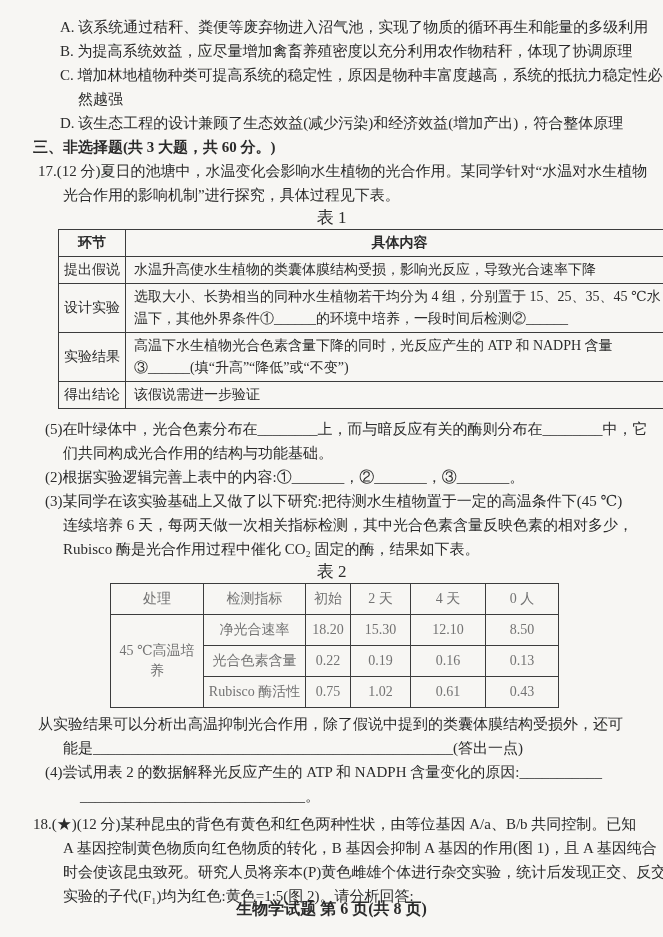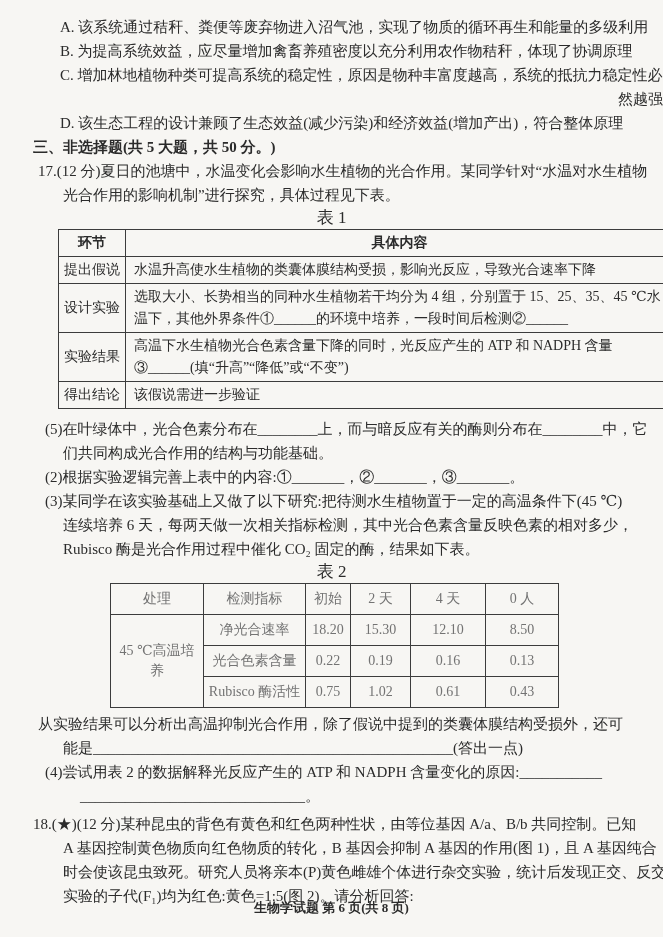--- a/index.html
+++ b/index.html
@@ -18,21 +18,21 @@
     box-sizing:border-box;
   }
   .line{
     font-size:15px;
     line-height:24px;
     height:24px;
     white-space:nowrap;
     color:#2b2b2b;
   }
   .ind-opt{margin-left:60px;}
-  .ind-optwrap{margin-left:78px;text-align:right;}
+  .ind-optwrap{margin-left:78px;}
   .ind-sec{margin-left:33px;font-weight:bold;}
   .ind-q{margin-left:38px;}
   .ind-cont{margin-left:63px;}
   .ind-sub{margin-left:45px;}
   .ind-ana{margin-left:38px;}
   .ind-blank2{margin-left:80px;}
   .caption{
     text-align:center;
     font-size:17px;
     line-height:22px;height:22px;
@@ -65,39 +65,39 @@
     height:30px;
     line-height:20px;
     color:#737373;
   }
   .t2 th{font-weight:normal;}
   .footer{
     position:absolute;
     left:0;top:899px;
     width:663px;
     text-align:center;
-    font-size:13px;
+    font-size:16px;
     font-weight:600;
     color:#2b2b2b;
   }
   .mt8{margin-top:8px;}
   .mt4{margin-top:4px;}
 </style>
 </head>
 <body>
 
 <div class="page">
 
   <div class="line ind-opt">A. 该系统通过秸秆、粪便等废弃物进入沼气池，实现了物质的循环再生和能量的多级利用</div>
   <div class="line ind-opt">B. 为提高系统效益，应尽量增加禽畜养殖密度以充分利用农作物秸秆，体现了协调原理</div>
   <div class="line ind-opt">C. 增加林地植物种类可提高系统的稳定性，原因是物种丰富度越高，系统的抵抗力稳定性必</div>
   <div class="line ind-optwrap">然越强</div>
   <div class="line ind-opt">D. 该生态工程的设计兼顾了生态效益(减少污染)和经济效益(增加产出)，符合整体原理</div>
 
-  <div class="line ind-sec">三、非选择题(共 5 大题，共 50 分。)</div>
+  <div class="line ind-sec">三、非选择题(共 3 大题，共 60 分。)</div>
 
   <div class="line ind-q">17.(12 分)夏日的池塘中，水温变化会影响水生植物的光合作用。某同学针对“水温对水生植物</div>
   <div class="line ind-cont">光合作用的影响机制”进行探究，具体过程见下表。</div>
 
   <div class="caption">表 1</div>
 
   <table class="t1">
     <colgroup>
         <col style="width:67px">
         <col>

